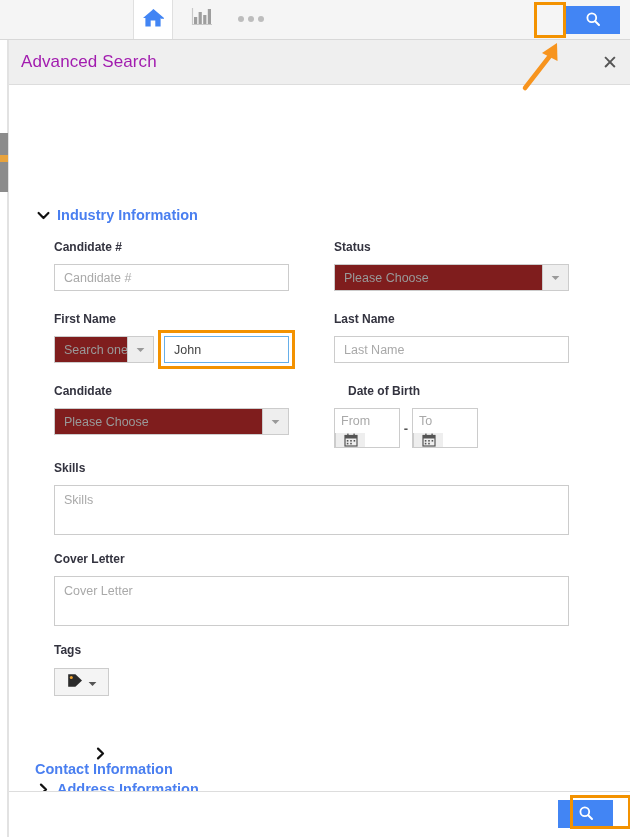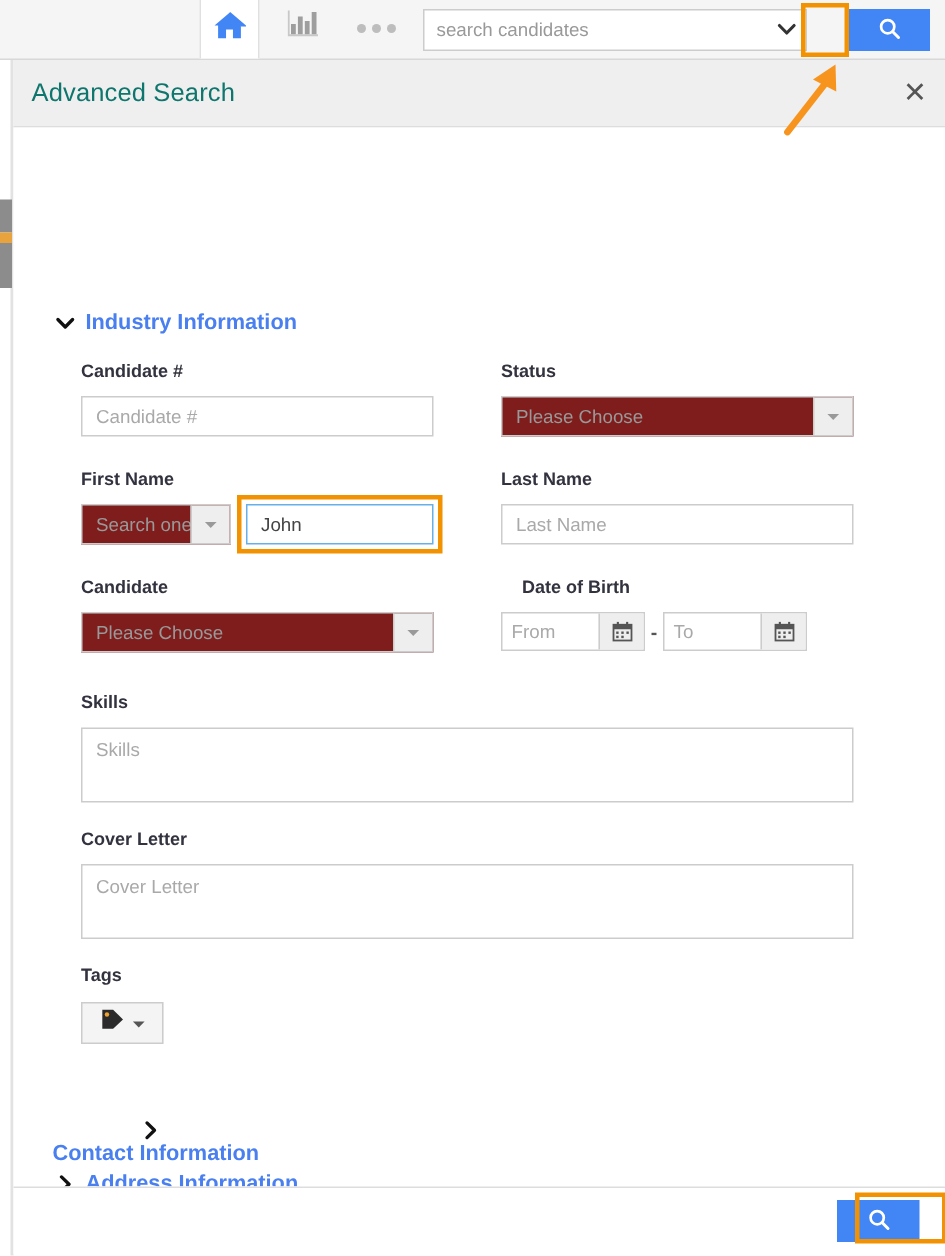--- a/index.html
+++ b/index.html
@@ -111,21 +111,21 @@
     border-left: 1px solid #e2e2e2;
   }
   .panel-header {
     position: relative;
     height: 45px;
     background: #efefef;
     border-bottom: 1px solid #dddddd;
   }
   .panel-title {
     position: absolute; left: 12px; top: 12px;
-    font-size: 17px; color: #0f766e;
+    font-size: 17px; color: #a21caf;
     letter-spacing: 0.1px;
   }
   .panel-close {
     position: absolute; right: 9px; top: 11px;
     width: 22px; height: 22px;
     display: flex; align-items: center; justify-content: center;
     font-size: 19px; color: #555; cursor: pointer;
     line-height: 1;
   }
 
@@ -201,21 +201,21 @@
     overflow: hidden; white-space: nowrap;
   }
   .sel .sel-arrow {
     width: 26px;
     background: #eeeeee;
     border-left: 1px solid #cccccc;
     display: flex; align-items: center; justify-content: center;
   }
 
   .dategrp { position: absolute; display: flex; align-items: center; }
-  .dateunit { display: flex; align-items: stretch; border: 1px solid #cccccc; background:#fff; }
+  .dateunit { display: flex; align-items: stretch; border: 1px solid #cccccc; background:#fff;flex-direction:column; }
   .dateunit input {
     border: 0; outline: 0; background: transparent;
     font-family: "Liberation Sans", sans-serif;
     font-size: 12.5px; color: #444;
     padding: 0 6px; width: 64px; height: 24px;
   }
   .dateunit input::placeholder { color: #a9a9a9; }
   .dateunit .cal {
     width: 30px; background: #eeeeee;
     border-left: 1px solid #cccccc;
@@ -274,30 +274,20 @@
   </div>
 
   <div class="tb-dots">
     <span style="display:flex;gap:4px;">
       <i></i>
         <i></i>
         <i></i>
     </span>
   </div>
 
-  <div class="tb-searchbox">
-    <input type="text" placeholder="search candidates" value="" style="">
-    <div class="tb-caret-cell">
-      <span>
-        <svg width="13" height="9" viewBox="0 0 13 9">
-          <path d="M1.6 2 L6.5 7 L11.4 2" fill="none" stroke="#333" stroke-width="2.1" stroke-linecap="round" stroke-linejoin="round"></path>
-        </svg>
-      </span>
-    </div>
-  </div>
 
   <button class="tb-searchbtn">
     <span>
       <svg width="16" height="16" viewBox="0 0 16 16">
         <circle cx="6.8" cy="6.8" r="4.4" fill="none" stroke="#ffffff" stroke-width="1.8"></circle>
         <line x1="10.2" y1="10.2" x2="14" y2="14" stroke="#ffffff" stroke-width="2" stroke-linecap="round"></line>
       </svg>
     </span>
   </button>
 </div>

